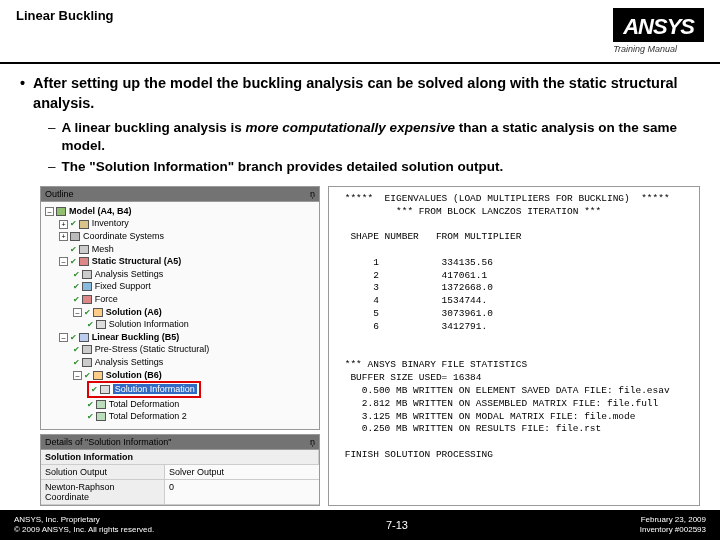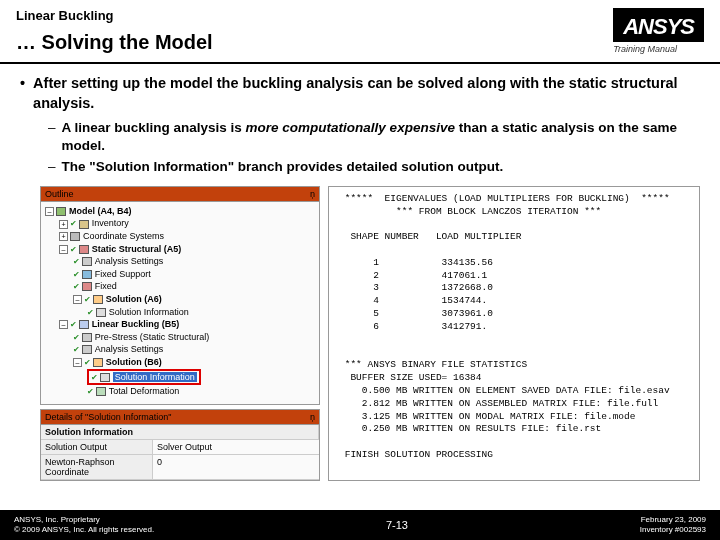--- a/index.html
+++ b/index.html
@@ -15,45 +15,44 @@
   .content { padding: 0 20px; font-size: 14.5px; line-height: 1.35; }
   .bullet-main { margin-bottom: 6px; font-weight: bold; display: flex; }
   .bullet-main .dot { margin-right: 8px; }
   .sub-bullets { margin-left: 28px; font-size: 13.5px; }
   .sub-item { display: flex; margin-bottom: 2px; }
   .sub-item .dash { margin-right: 6px; }
   .em { font-style: italic; font-weight: bold; }
   .shot-area { display: flex; margin: 10px 20px 0 40px; gap: 8px; }
   .panel-left { width: 280px; }
   .outline-box { border: 1px solid #999; background: #fafafa; font-size: 9px; font-family: Tahoma, sans-serif; }
-  .outline-title { background: #c2410c; border-bottom: 1px solid #999; padding: 2px 4px; font-size: 9px; display:flex; justify-content:space-between;}
+  .outline-title { background: #737373; border-bottom: 1px solid #999; padding: 2px 4px; font-size: 9px; display:flex; justify-content:space-between;}
   .tree { padding: 3px 4px 6px 4px; line-height: 1.4; }
   .tree-row { white-space: nowrap; }
   .ico { display: inline-block; width: 9px; height: 9px; border: 1px solid #777; background: #fff; font-size: 7px; line-height: 7px; text-align: center; margin-right: 2px; vertical-align: middle; }
   .icn { display:inline-block; width:10px; height:9px; background:#8fbf6f; border:1px solid #555; margin-right:3px; vertical-align:middle;}
   .check { color: #2a8f2a; font-size:8px; margin-right:2px;}
   .hl { border: 2px solid #d00; padding: 0 2px; display:inline-block; }
   .sel { background: #316ac5; color: #fff; padding: 0 2px; }
   .details-box { border: 1px solid #999; background: #fafafa; font-size: 9px; font-family: Tahoma, sans-serif; margin-top: 4px; }
   .details-row { display: flex; border-bottom: 1px solid #ccc; }
-  .details-row .lab { width: 112px; padding: 2px 4px; background: #eee; border-right: 1px solid #ccc; }
+  .details-row .lab { width: 124px; padding: 2px 4px; background: #eee; border-right: 1px solid #ccc; }
   .details-row .val { flex: 1; padding: 2px 4px; }
   .panel-right { flex: 1; background: #fff; border: 1px solid #999; padding: 6px 10px; font-family: "Courier New", monospace; font-size: 9.5px; line-height: 1.35; white-space: pre; overflow: hidden; }
   .footer { position: absolute; bottom: 0; left: 0; right: 0; background: #000; color: #fff; height: 30px; display: flex; justify-content: space-between; align-items: center; padding: 0 14px; font-size: 8px; }
   .footer .mid { font-size: 11px; text-align:center; flex:1;}
   .footer .left, .footer .right { line-height:1.3; }
   .footer .right { text-align:right; }
 </style>
 </head>
 <body>
 
 <div class="header">
   <div class="header-left">
     <div class="topic">Linear Buckling</div>
-    <div class="title">… Solving the Model</div>
   </div>
   <div>
     <div class="logo-box">
       <span class="logo-text">ANSYS</span>
     </div>
     <div class="training">Training Manual</div>
   </div>
 </div>
 <div class="divider"></div>
 
@@ -78,32 +77,34 @@
   <div class="panel-left">
     <div class="outline-box">
       <div class="outline-title">
           <span>Outline</span>
           <span>ņ</span>
         </div>
       <div class="tree">
         <div class="tree-row"><span class="ico">–</span><span class="icn"></span><b>Model (A4, B4)</b></div>
         <div class="tree-row" style="padding-left:14px"><span class="ico">+</span><span class="check">✔</span><span class="icn" style="background:#d8c48a"></span><span>Inventory</span></div>
         <div class="tree-row" style="padding-left:14px"><span class="ico">+</span><span class="icn" style="background:#bbb"></span><span>Coordinate Systems</span></div>
+        <div class="tree-row" style="padding-left:14px"><span style="width:11px;display:inline-block"></span><span class="check">✔</span><span class="icn" style="background:#ccc"></span><span>Mesh</span></div>
         <div class="tree-row" style="padding-left:14px"><span class="ico">–</span><span class="check">✔</span><span class="icn" style="background:#d88"></span><b>Static Structural (A5)</b></div>
         <div class="tree-row" style="padding-left:28px"><span class="check">✔</span><span class="icn" style="background:#ccc"></span><span>Analysis Settings</span></div>
         <div class="tree-row" style="padding-left:28px"><span class="check">✔</span><span class="icn" style="background:#8bd"></span><span>Fixed Support</span></div>
-        <div class="tree-row" style="padding-left:28px"><span class="check">✔</span><span class="icn" style="background:#d88"></span><span>Fixed</span></div>
+        <div class="tree-row" style="padding-left:28px"><span class="check">✔</span><span class="icn" style="background:#d88"></span><span>Force</span></div>
         <div class="tree-row" style="padding-left:28px"><span class="ico">–</span><span class="check">✔</span><span class="icn" style="background:#fc8"></span><b>Solution (A6)</b></div>
         <div class="tree-row" style="padding-left:42px"><span class="check">✔</span><span class="icn" style="background:#ddd"></span><span>Solution Information</span></div>
         <div class="tree-row" style="padding-left:14px"><span class="ico">–</span><span class="check">✔</span><span class="icn" style="background:#bce"></span><b>Linear Buckling (B5)</b></div>
         <div class="tree-row" style="padding-left:28px"><span class="check">✔</span><span class="icn" style="background:#ccc"></span><span>Pre-Stress (Static Structural)</span></div>
         <div class="tree-row" style="padding-left:28px"><span class="check">✔</span><span class="icn" style="background:#ccc"></span><span>Analysis Settings</span></div>
         <div class="tree-row" style="padding-left:28px"><span class="ico">–</span><span class="check">✔</span><span class="icn" style="background:#fc8"></span><b>Solution (B6)</b></div>
         <div class="tree-row" style="padding-left:42px"><span class="hl"><span class="check">✔</span><span class="icn" style="background:#ddd"></span><span class="sel">Solution Information</span></span></div>
         <div class="tree-row" style="padding-left:42px"><span class="check">✔</span><span class="icn" style="background:#bdb"></span><span>Total Deformation</span></div>
+        <div class="tree-row" style="padding-left:42px"><span class="check">✔</span><span class="icn" style="background:#bdb"></span><span>Total Deformation 2</span></div>
       </div>
     </div>
     <div class="details-box">
       <div class="outline-title">
           <span>Details of "Solution Information"</span>
           <span>ņ</span>
         </div>
       <div class="details-row" style="background:#d6e4f2">
           <div class="lab" style="width:100%;font-weight:bold">Solution Information</div>
         </div>
@@ -113,21 +114,21 @@
         </div>
       <div class="details-row">
           <div class="lab">Newton-Raphson Coordinate</div>
           <div class="val">0</div>
         </div>
     </div>
   </div>
   <div class="panel-right"><span> *****  EIGENVALUES (LOAD MULTIPLIERS FOR BUCKLING)  *****</span>
 <span>          *** FROM BLOCK LANCZOS ITERATION ***</span>
 <span></span>
-<span>  SHAPE NUMBER   LOAD MULTIPLIER</span>
+<span>  SHAPE NUMBER   FROM MULTIPLIER</span>
 <span></span>
 <span>      1           334135.56</span>
 <span>      2           417061.1</span>
 <span>      3           1372668.0</span>
 <span>      4           1534744.</span>
 <span>      5           3073961.0</span>
 <span>      6           3412791.</span>
 <span></span>
 <span></span>
 <span> *** ANSYS BINARY FILE STATISTICS</span>

